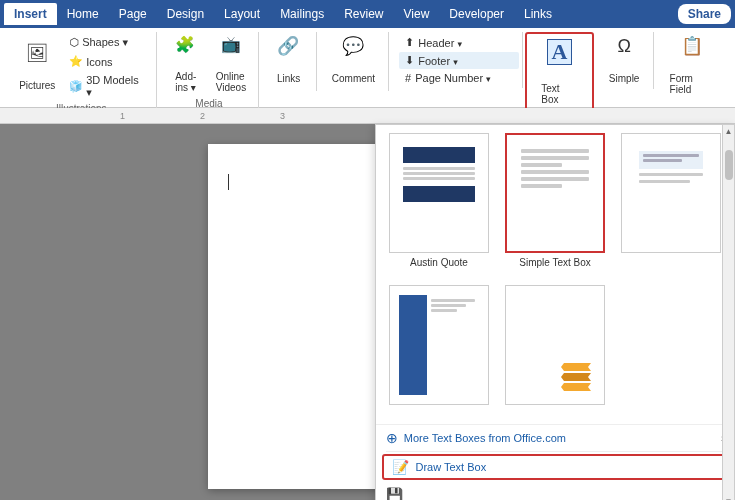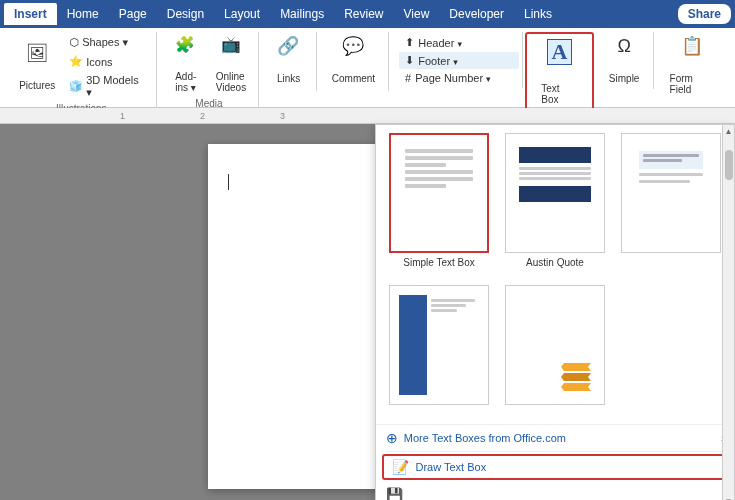--- a/index.html
+++ b/index.html
@@ -226,44 +226,44 @@
       <div class="scroll-track">
         <div class="scroll-thumb"></div>
       </div>
       <span class="scroll-down">▼</span>
     </div>
 
 
     <div class="text-boxes-grid">
 
       <div class="tb-item">
-        <div class="tb-preview selected">
-          <div class="preview-simple">
-            <div class="line full"></div>
-            <div class="line full"></div>
-            <div class="line short"></div>
-            <div class="line full"></div>
-            <div class="line full"></div>
-            <div class="line short"></div>
-          </div>
-        </div>
-        <span class="tb-label">Simple Text Box</span>
-      </div>
-
-      <div class="tb-item">
         <div class="tb-preview">
           <div class="preview-austin-quote">
             <div class="header-blue"></div>
             <div class="line full"></div>
             <div class="line full"></div>
             <div class="line short"></div>
             <div class="header-blue" style="margin-top:4px;"></div>
           </div>
         </div>
         <span class="tb-label">Austin Quote</span>
+      </div>
+
+      <div class="tb-item">
+        <div class="tb-preview selected">
+          <div class="preview-simple">
+            <div class="line full"></div>
+            <div class="line full"></div>
+            <div class="line short"></div>
+            <div class="line full"></div>
+            <div class="line full"></div>
+            <div class="line short"></div>
+          </div>
+        </div>
+        <span class="tb-label">Simple Text Box</span>
       </div>
 
 
       <div class="tb-item">
         <div class="tb-preview">
           <div style="width:80px; height:100px; padding:8px; display:flex; flex-direction:column; gap:4px;">
             <div style="background:#e8f0f8; height:18px; padding:3px 4px; display:flex; flex-direction:column; gap:2px;">
               <div style="height:3px; background:#aab; border-radius:1px; width:100%;"></div>
               <div style="height:3px; background:#aab; border-radius:1px; width:70%;"></div>
             </div>

